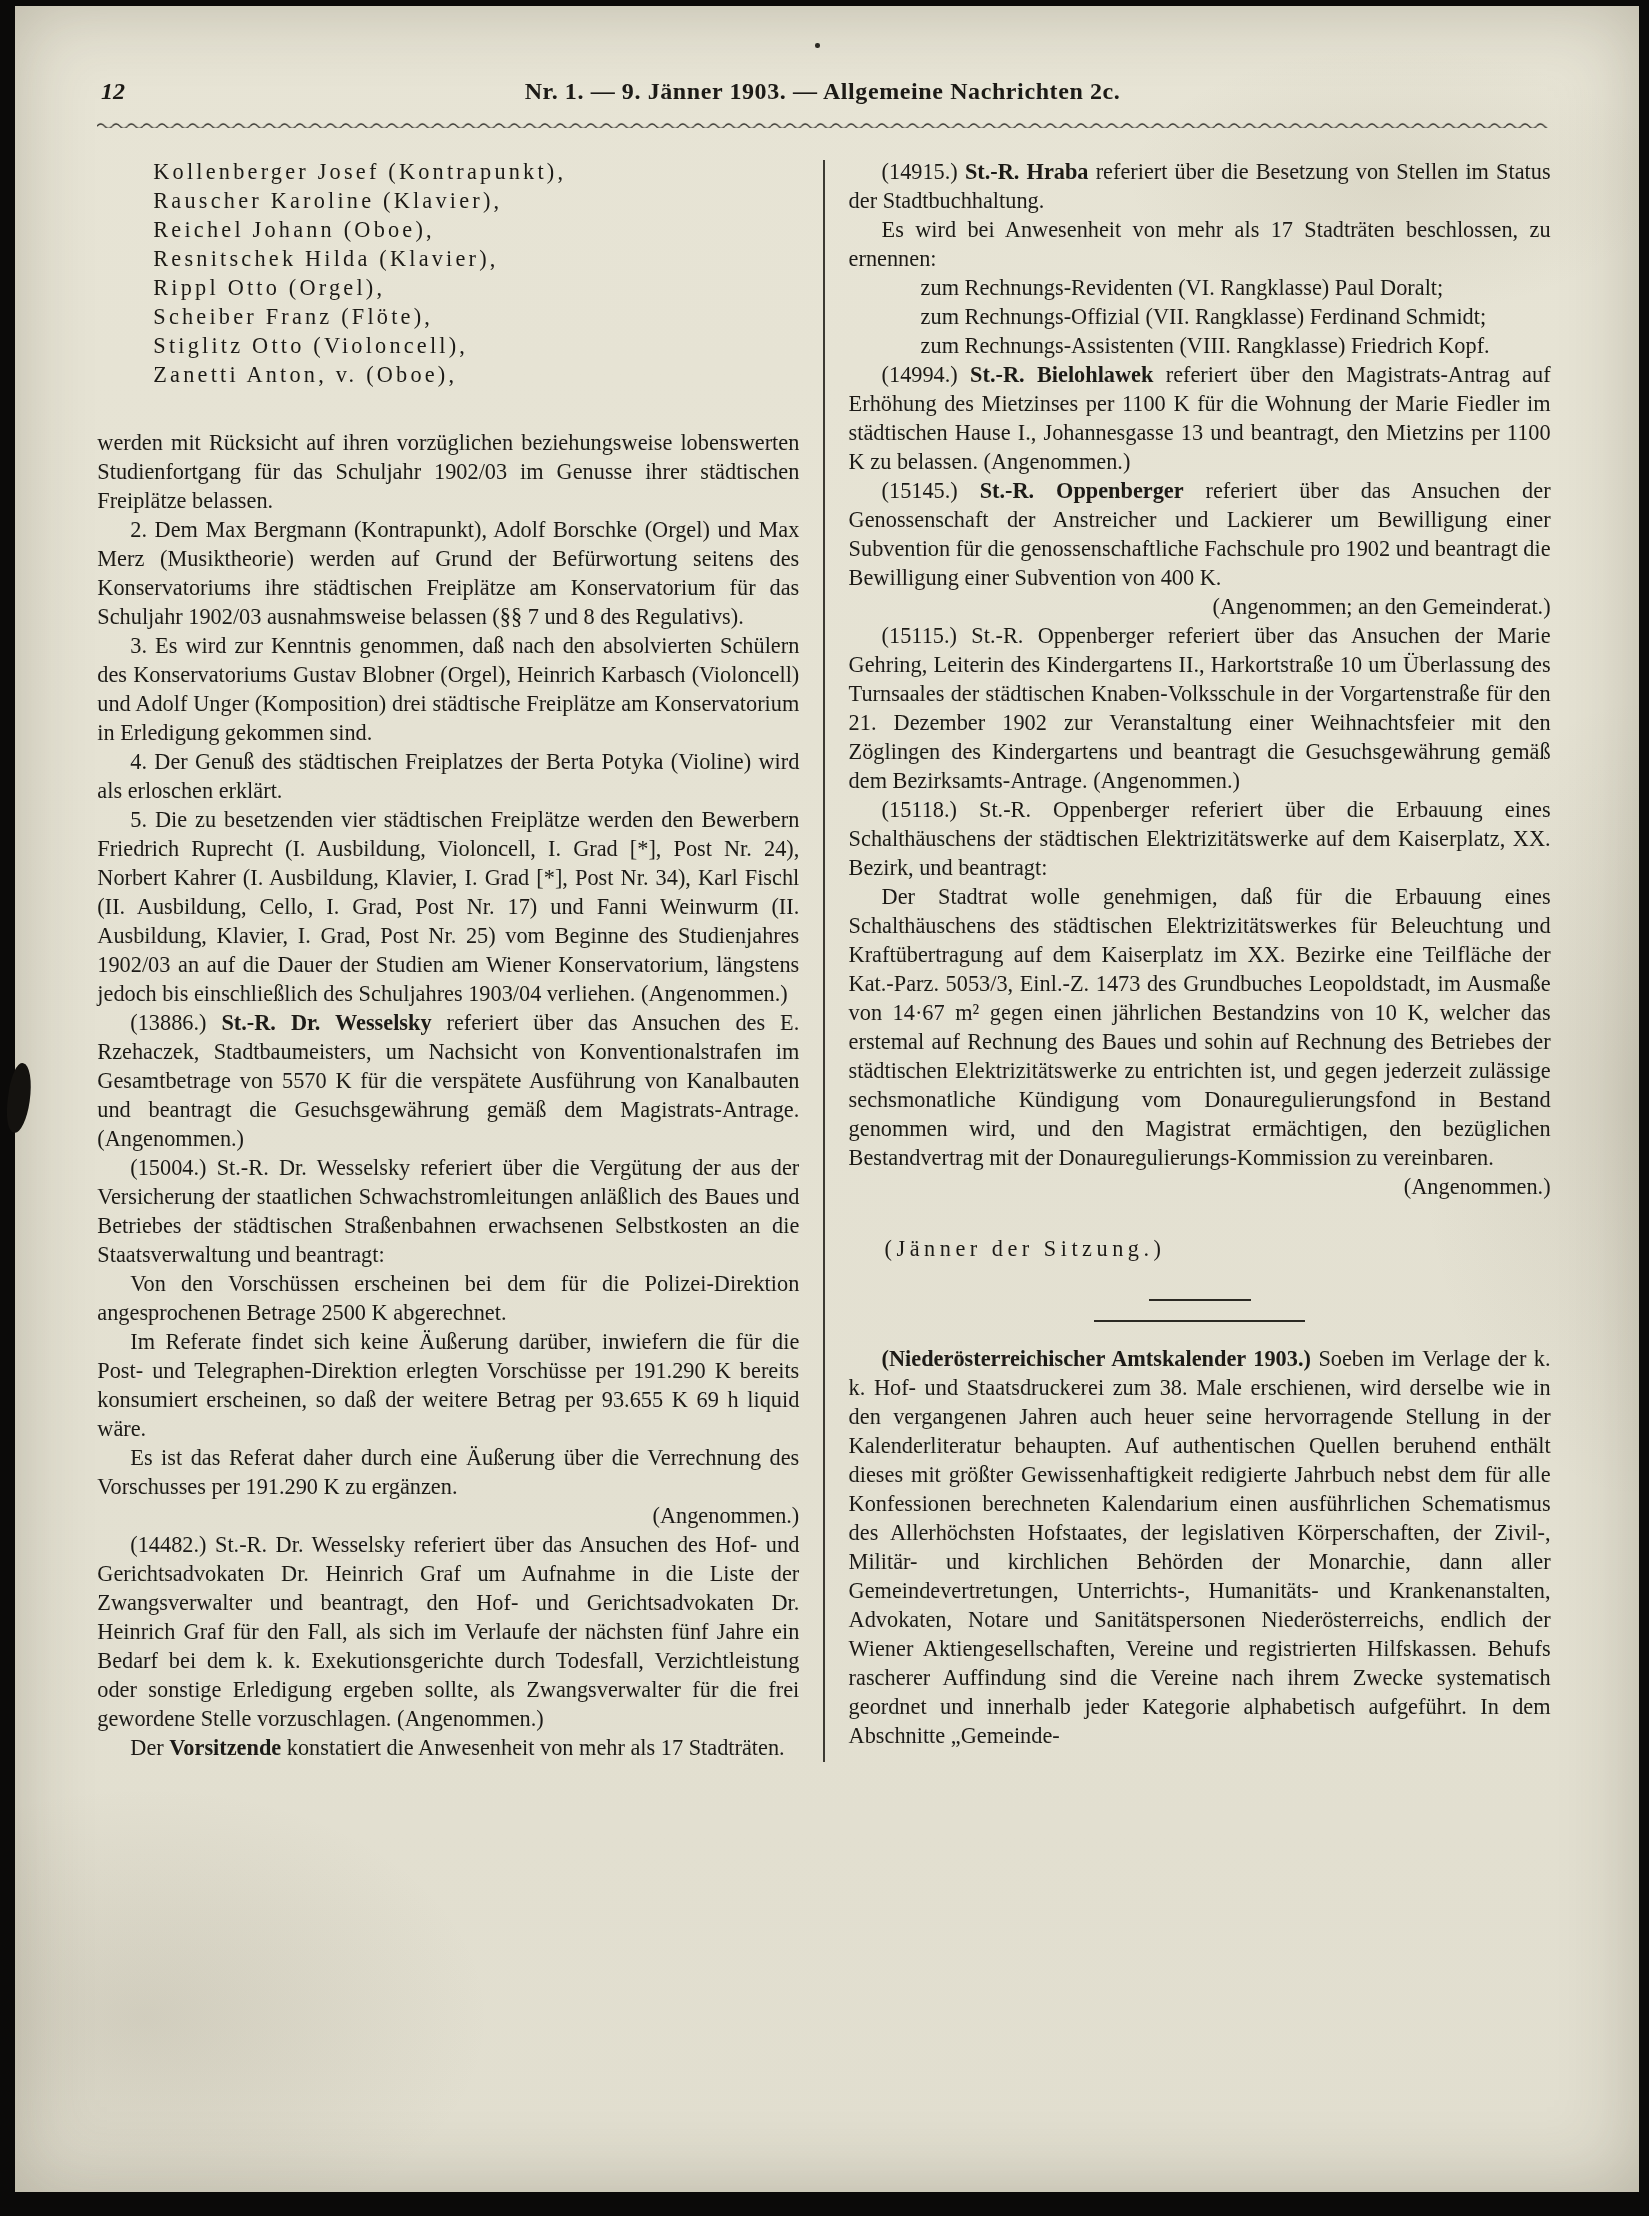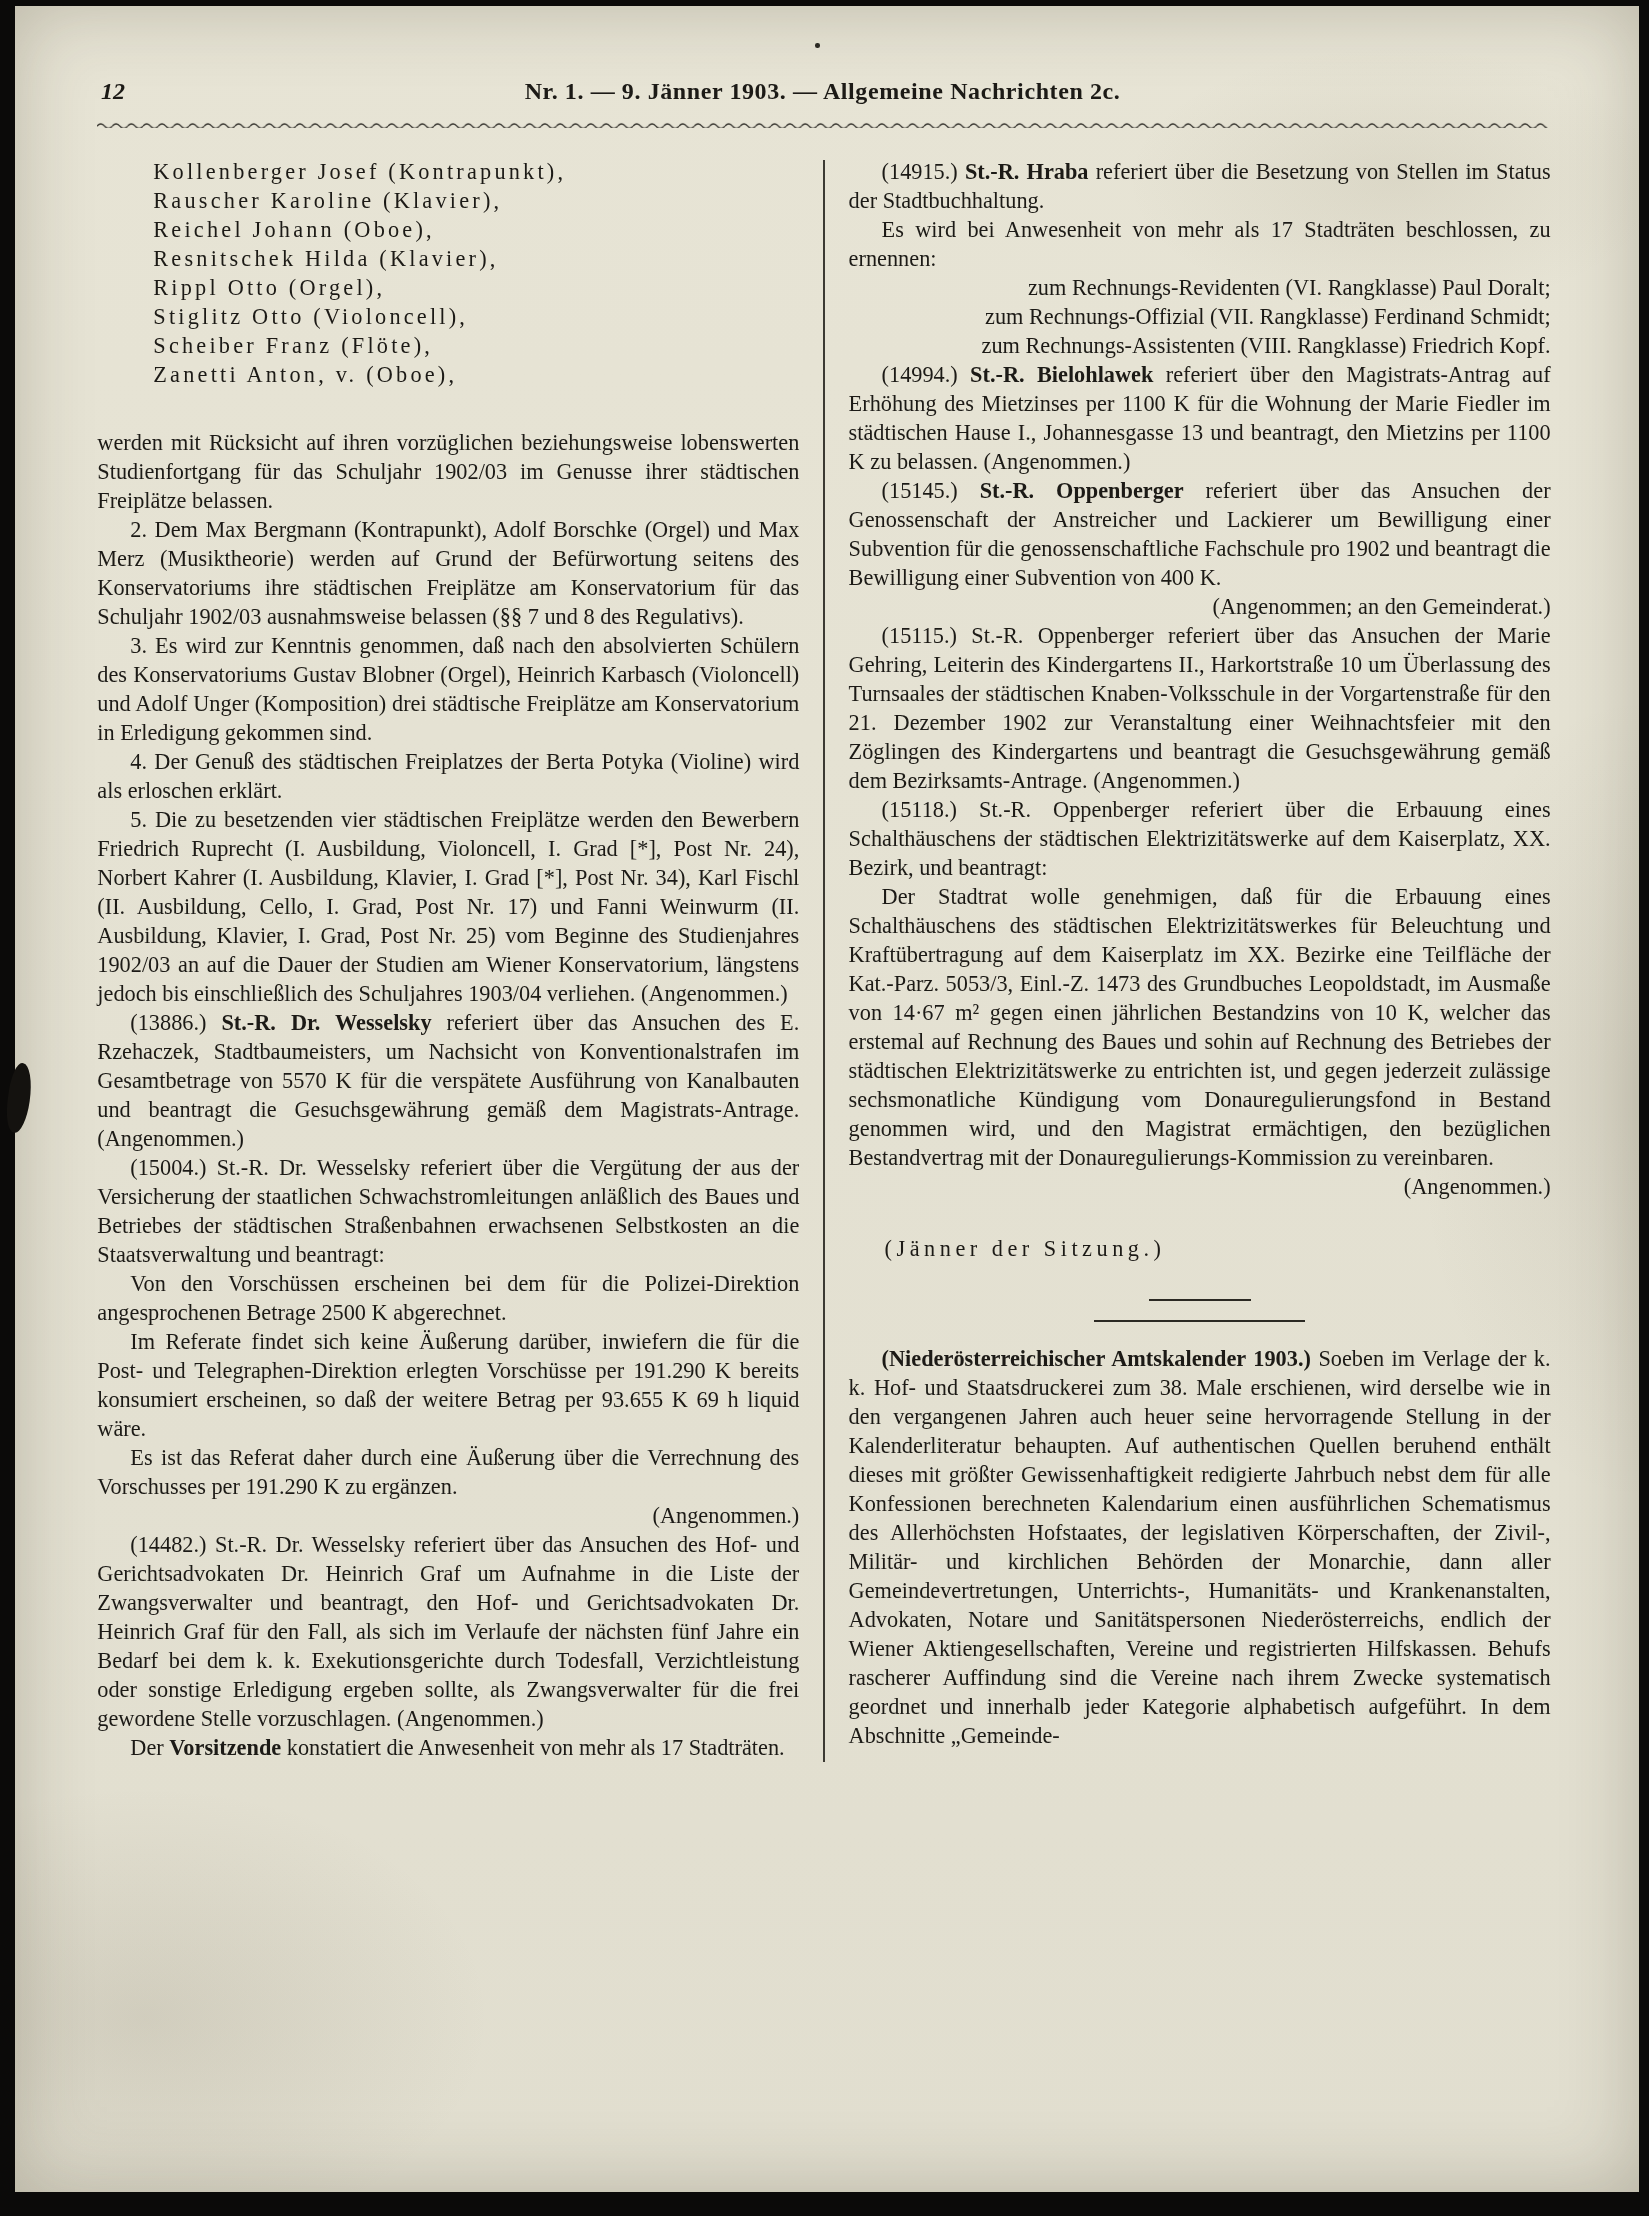--- a/index.html
+++ b/index.html
@@ -69,21 +69,21 @@
     color: #1c1a16;
   }
   .para.p   { text-indent: 33px; }
   .para.pn  { text-indent: 0; margin-top: 39px; }
   .para.name {
     text-align: left; text-indent: 0;
     padding-left: 56px;
     letter-spacing: 3.2px;
   }
   .para.list {
-    text-align: right; text-indent: 0;
+    text-align: left; text-indent: 0;
     padding-left: 72px;
   }
   .para.right { text-align: right; text-indent: 0; }
   .para.spaced {
     text-align: left; text-indent: 0;
     padding-left: 36px;
     letter-spacing: 4.5px;
     margin-top: 33px;
   }
   .b { font-weight: bold; }
@@ -144,22 +144,22 @@
         <rect width="100%" height="12" fill="url(#wv)"></rect>
       </svg>
 
       <div class="columns">
         <div class="col left">
             <p class="para name"><span>Kollenberger Josef (Kontrapunkt),</span></p>
             <p class="para name"><span>Rauscher Karoline (Klavier),</span></p>
             <p class="para name"><span>Reichel Johann (Oboe),</span></p>
             <p class="para name"><span>Resnitschek Hilda (Klavier),</span></p>
             <p class="para name"><span>Rippl Otto (Orgel),</span></p>
+            <p class="para name"><span>Scheiber Franz (Flöte),</span></p>
             <p class="para name"><span>Stiglitz Otto (Violoncell),</span></p>
-            <p class="para name"><span>Scheiber Franz (Flöte),</span></p>
             <p class="para name"><span>Zanetti Anton, v. (Oboe),</span></p>
             <p class="para pn"><span>werden mit Rücksicht auf ihren vorzüglichen beziehungsweise lobenswerten Studienfortgang für das Schuljahr 1902/03 im Genusse ihrer städtischen Freiplätze belassen.</span></p>
             <p class="para p"><span>2. Dem Max Bergmann (Kontrapunkt), Adolf Borschke (Orgel) und Max Merz (Musiktheorie) werden auf Grund der Befürwortung seitens des Konservatoriums ihre städtischen Freiplätze am Konservatorium für das Schuljahr 1902/03 ausnahmsweise belassen (§§ 7 und 8 des Regulativs).</span></p>
             <p class="para p"><span>3. Es wird zur Kenntnis genommen, daß nach den absolvierten Schülern des Konservatoriums Gustav Blobner (Orgel), Heinrich Karbasch (Violoncell) und Adolf Unger (Komposition) drei städtische Freiplätze am Konservatorium in Erledigung gekommen sind.</span></p>
             <p class="para p"><span>4. Der Genuß des städtischen Freiplatzes der Berta Potyka (Violine) wird als erloschen erklärt.</span></p>
             <p class="para p"><span>5. Die zu besetzenden vier städtischen Freiplätze werden den Bewerbern Friedrich Ruprecht (I. Ausbildung, Violoncell, I. Grad [*], Post Nr. 24), Norbert Kahrer (I. Ausbildung, Klavier, I. Grad [*], Post Nr. 34), Karl Fischl (II. Ausbildung, Cello, I. Grad, Post Nr. 17) und Fanni Weinwurm (II. Ausbildung, Klavier, I. Grad, Post Nr. 25) vom Beginne des Studienjahres 1902/03 an auf die Dauer der Studien am Wiener Konservatorium, längstens jedoch bis einschließlich des Schuljahres 1903/04 verliehen. (Angenommen.)</span></p>
             <p class="para p"><span>(13886.) </span><span class="b">St.-R. Dr. Wesselsky</span><span> referiert über das Ansuchen des E. Rzehaczek, Stadtbaumeisters, um Nachsicht von Konventionalstrafen im Gesamtbetrage von 5570 K für die verspätete Ausführung von Kanalbauten und beantragt die Gesuchsgewährung gemäß dem Magistrats-Antrage. (Angenommen.)</span></p>
             <p class="para p"><span>(15004.) St.-R. Dr. Wesselsky referiert über die Vergütung der aus der Versicherung der staatlichen Schwachstromleitungen anläßlich des Baues und Betriebes der städtischen Straßenbahnen erwachsenen Selbstkosten an die Staatsverwaltung und beantragt:</span></p>
             <p class="para p"><span>Von den Vorschüssen erscheinen bei dem für die Polizei-Direktion angesprochenen Betrage 2500 K abgerechnet.</span></p>
             <p class="para p"><span>Im Referate findet sich keine Äußerung darüber, inwiefern die für die Post- und Telegraphen-Direktion erlegten Vorschüsse per 191.290 K bereits konsumiert erscheinen, so daß der weitere Betrag per 93.655 K 69 h liquid wäre.</span></p>

